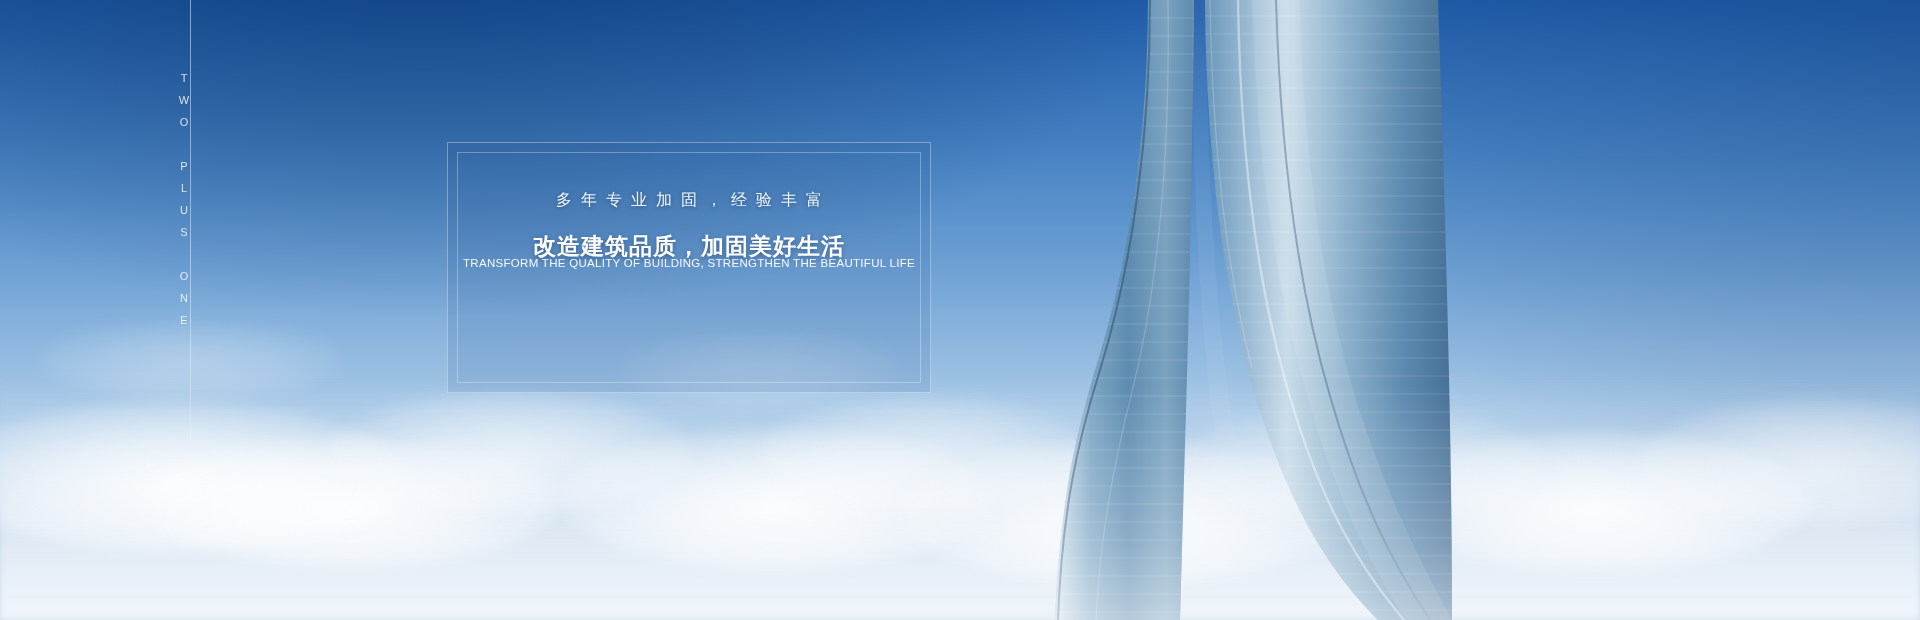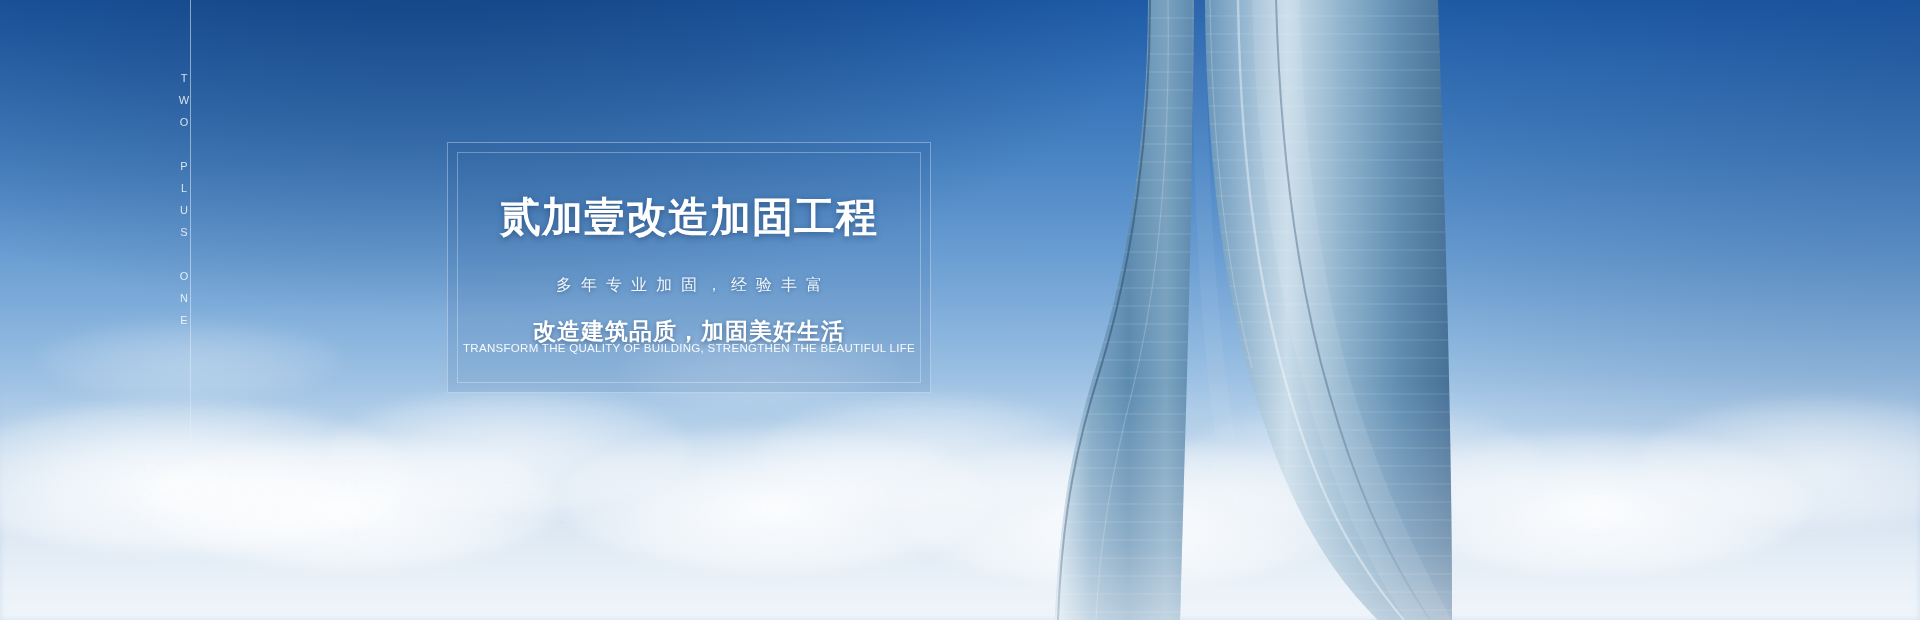--- a/index.html
+++ b/index.html
@@ -311,21 +311,20 @@
     <path d="M1192,0 L1206,0 C1207,160 1214,320 1236,440 L1216,440 C1198,320 1192,160 1192,0 Z" fill="#ffffff" fill-opacity="0.06"></path>
   </svg>
 
   <div class="vrule"></div>
   <div class="vlabel">TWO PLUS ONE</div>
   <div class="vnum">1</div>
 
   <div class="panel">
     <div class="panel-inner">
       <div class="panel-content">
-        <div class="t-title">贰加壹改造加固工程</div>
         <div class="t-sub">多年专业加固，经验丰富</div>
         <div class="t-tag">改造建筑品质，加固美好生活</div>
         <div class="t-en">TRANSFORM THE QUALITY OF BUILDING, STRENGTHEN THE BEAUTIFUL LIFE</div>
       </div>
     </div>
   </div>
 
 </div>
 
 </body></html>

